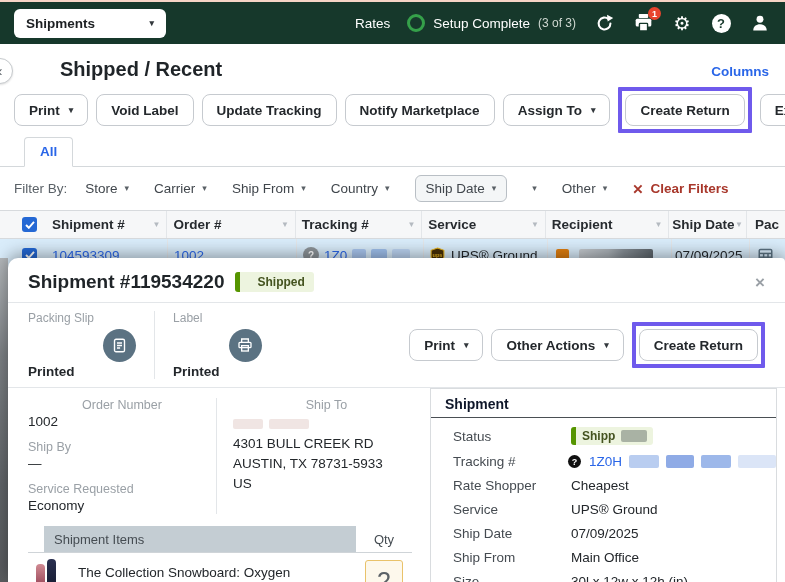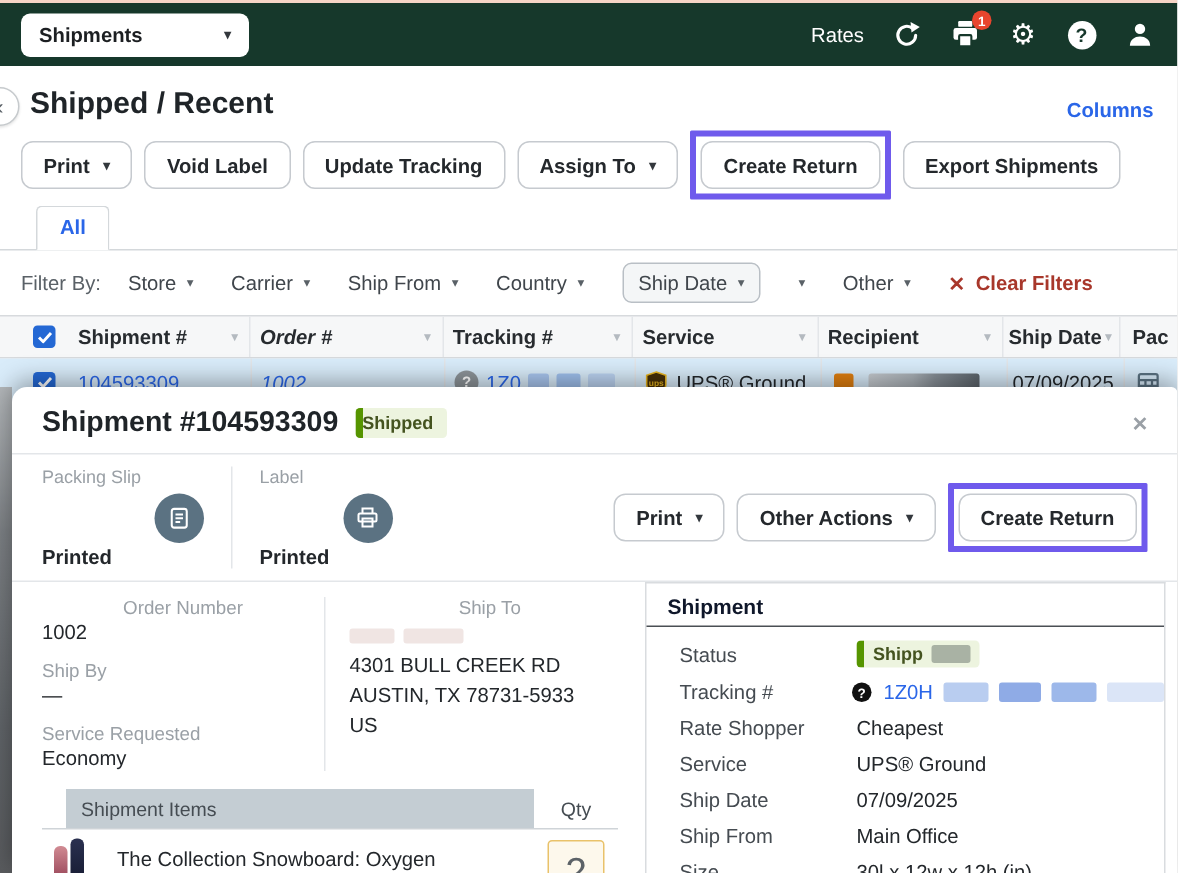--- a/index.html
+++ b/index.html
@@ -19,21 +19,21 @@
   .badge{position:absolute;top:-5px;right:-7px;background:#e8452e;color:#fff;border-radius:50%;width:13px;height:13px;
     font-size:9px;display:flex;align-items:center;justify-content:center;font-weight:700;}
   .gear-glyph{font-size:19px;color:#fff;line-height:1;}
   .help-circle{width:19px;height:19px;border-radius:50%;background:#fff;color:#16382b;font-weight:700;font-size:13px;
     display:flex;align-items:center;justify-content:center;}
   
   .main{position:relative;}
   .back-circle{position:absolute;left:-13px;top:14px;width:24px;height:24px;border:1px solid #c6cacd;border-radius:50%;
     background:#fff;color:#5a6167;display:flex;align-items:center;justify-content:center;font-size:14px;
     box-shadow:0 1px 2px rgba(0,0,0,.12);z-index:3;}
-  .title-row{display:flex;align-items:flex-end;padding:14px 16px 0 20px;}
+  .title-row{display:flex;align-items:center;padding:14px 16px 0 20px;margin-left:40px;}
   .page-title{font-size:20px;font-weight:700;color:#1f2428;margin:0;}
   .columns-link{margin-left:auto;color:#2a66e8;font-size:13.5px;font-weight:700;padding-top:4px;cursor:pointer;}
   .toolbar{display:flex;align-items:center;gap:8px;margin:6px 0 0 14px;min-height:46px;}
   .btn{height:32px;display:inline-flex;align-items:center;gap:9px;padding:0 14px;background:#fff;
     border:1px solid #c6cacf;border-radius:8px;font-size:13.5px;font-weight:700;color:#24282c;cursor:pointer;white-space:nowrap;}
   .hl-box{border:4px solid #6f5aec;padding:3px;display:inline-flex;border-radius:1px;}
   
   .tabs{margin:4px 0 0 24px;position:relative;z-index:2;}
   .tab{display:inline-block;background:#fff;border:1px solid #d4d8db;border-bottom:1px solid #fff;
     border-radius:4px 4px 0 0;padding:6px 15px 7px;color:#2a66e8;font-weight:700;font-size:13.5px;margin-bottom:-1px;cursor:pointer;}
@@ -43,21 +43,21 @@
   .filter .caret{color:#5a6167;}
   .filter.box{border:1px solid #b9bfc5;background:#f4f6f7;border-radius:6px;padding:5px 10px;}
   .clear-filters{color:#a8372b;font-weight:700;display:inline-flex;gap:7px;align-items:center;cursor:pointer;}
   
   .tbl-head{display:flex;background:#f6f7f8;border-top:1px solid #d7dadd;border-bottom:1px solid #d7dadd;height:29px;
     font-size:13.5px;font-weight:700;color:#272b2f;box-sizing:border-box;}
   .tbl-row{display:flex;background:#d9ecfa;height:32px;font-size:13.5px;color:#22262a;cursor:pointer;}
   .cell{display:flex;align-items:center;height:100%;padding:0 6px;border-right:1px solid #e3e6e9;box-sizing:border-box;}
   .tbl-head .cell{justify-content:space-between;}
   .c-cb{width:46px;padding-left:22px;border-right:none;}
-  .c-ship{width:122px;}.c-order{width:129px;font-style:italic;}.c-track{width:127px;}.c-serv{width:124px;}
+  .c-ship{width:122px;}.c-order{width:129px;}.c-track{width:127px;}.c-serv{width:124px;}
   .c-recip{width:124px;}.c-date{width:78px;padding:0 3px;}.c-pac{flex:1;border-right:none;padding-left:8px;}
   .sort{font-size:8px;color:#b4bac0;}
   .checkbox{width:15px;height:15px;background:#2468d4;border-radius:3px;display:flex;align-items:center;justify-content:center;cursor:pointer;}
   .link{color:#2a66e8;}
   .q-circle{width:16px;height:16px;min-width:16px;border-radius:50%;background:#8d9499;color:#fff;font-size:10px;
     font-weight:700;display:flex;align-items:center;justify-content:center;margin-right:5px;}
   .blur-b{height:12px;border-radius:2px;display:inline-block;margin-left:5px;}
   .tbl1{width:14px;background:#a9c6ef;}.tbl2{width:16px;background:#9fc0ed;}.tbl3{width:18px;background:#bcd4f2;}
   .orange-sq{width:13px;height:13px;background:#e07f10;border-radius:2px;margin:0 10px 0 2px;}
   .recip-blur{width:74px;height:13px;border-radius:2px;
@@ -65,21 +65,21 @@
   .svc{display:flex;align-items:center;gap:6px;}
   
   .overlay-strip{position:absolute;left:0;top:258px;width:8px;height:324px;z-index:4;
     background:linear-gradient(180deg,#b3b7ba 0%,#7c8084 30%,#606468 70%,#595b5e 100%);}
   .panel{position:absolute;left:8px;top:258px;width:777px;height:324px;background:#fff;z-index:5;
     border-radius:10px 4px 0 0;box-shadow:0 -4px 16px rgba(0,0,0,.35);overflow:hidden;box-sizing:border-box;}
   .panel-head{display:flex;align-items:center;gap:11px;padding:13px 20px 9px;}
   .panel-title{font-size:19px;font-weight:700;color:#1f2428;}
   .badge-green{display:inline-flex;align-items:center;background:#edf4df;border-radius:3px;overflow:hidden;height:20px;}
   .badge-bar{width:5px;height:100%;background:#569500;}
-  .badge-text{padding:0 9px 0 0;font-size:12px;font-weight:700;color:#44531f;}
+  .badge-text{padding:0 9px 0 17px;font-size:12px;font-weight:700;color:#44531f;}
   .panel-close{margin-left:auto;color:#9aa0a6;font-size:17px;font-weight:700;cursor:pointer;line-height:1;}
   .divider{border-top:1px solid #e3e6e9;}
   .status-row{display:flex;align-items:center;padding:8px 20px;}
   .doc{display:flex;align-items:center;gap:9px;padding:0 18px;border-left:1px solid #e3e6e9;}
   .doc:first-child{padding-left:0;border-left:none;}
   .doc-l{font-size:12px;color:#9aa0a6;line-height:14px;}
   .doc-v{font-size:13.5px;font-weight:700;color:#23272b;line-height:15px;margin-top:39px;}
   .slate-circle{width:33px;height:33px;border-radius:50%;background:#5b7282;display:flex;align-items:center;justify-content:center;}
   .status-actions{margin-left:auto;display:flex;align-items:center;gap:8px;}
   .panel-body{display:flex;}
@@ -129,20 +129,25 @@
 
   <div class="topline"></div>
 
   <div class="topbar">
     <div class="nav-dd">
       <span>Shipments</span>
       <span class="caret">▾</span>
     </div>
     <div class="topbar-right">
       <span style="cursor:pointer;">Rates</span>
+      <span class="setup">
+        <span class="ring"></span>
+        <span>Setup Complete</span>
+        <span class="setup-count">(3 of 3)</span>
+      </span>
       <span class="icon-btn">
         <svg width="19" height="19" viewBox="0 0 24 24">
           <path d="M19.5 12a7.5 7.5 0 1 1-2.4-5.5" fill="none" stroke="#fff" stroke-width="2.6" stroke-linecap="round"></path>
           <polygon points="15.2,0.8 23,5 16,9.6" fill="#fff"></polygon>
         </svg>
       </span>
       <span class="icon-btn">
         <svg width="19" height="18" viewBox="0 0 24 23">
           <rect x="6" y="0" width="12" height="5" rx="1" fill="#fff"></rect>
           <rect x="2" y="6" width="20" height="10" rx="2" fill="#fff"></rect>
@@ -178,20 +183,23 @@
     <div class="toolbar">
       <button class="btn">
         <span>Print</span>
         <span class="caret">▾</span>
       </button>
       <button class="btn">
         <span>Void Label</span>
       </button>
       <button class="btn">
         <span>Update Tracking</span>
+      </button>
+      <button class="btn">
+        <span>Notify Marketplace</span>
       </button>
       <button class="btn">
         <span>Assign To</span>
         <span class="caret">▾</span>
       </button>
       <span class="hl-box">
         <button class="btn">
           <span>Create Return</span>
         </button>
       </span>
@@ -320,21 +328,21 @@
             <line x1="16" y1="8.5" x2="16" y2="20"></line>
         </svg>
       </div>
     </div>
   </div>
 
   <div class="overlay-strip"></div>
   <div class="panel">
 
     <div class="panel-head">
-      <span class="panel-title">Shipment #104593309</span>
+      <span class="panel-title">Shipment #119534220</span>
       <span class="badge-green">
         <span class="badge-bar"></span>
         <span class="badge-text">Shipped</span>
       </span>
       <span class="panel-close">×</span>
     </div>
     <div class="divider"></div>
 
     <div class="status-row">
       <span class="doc">

